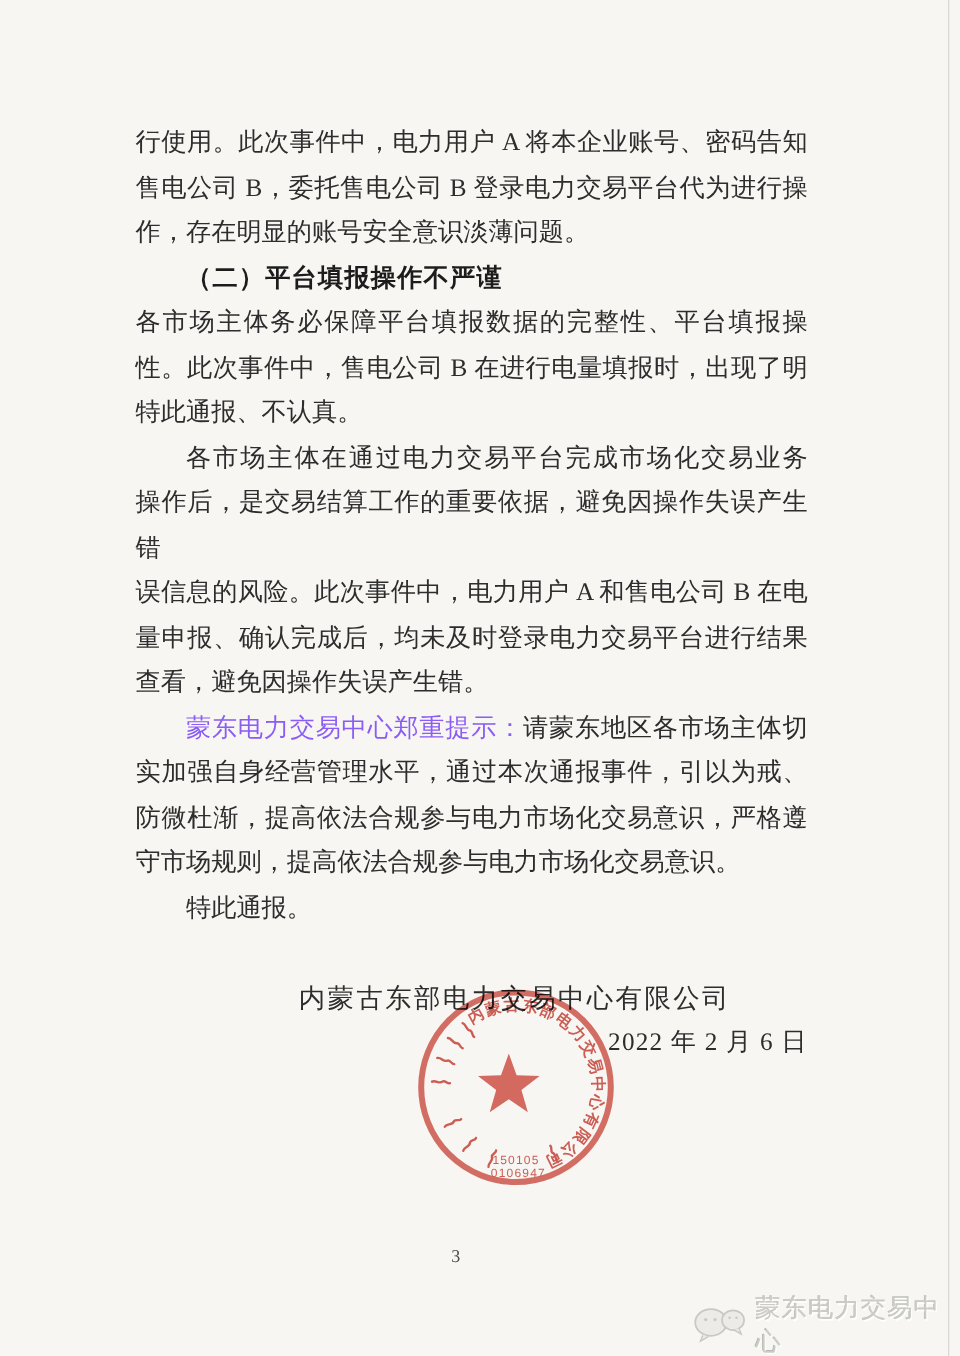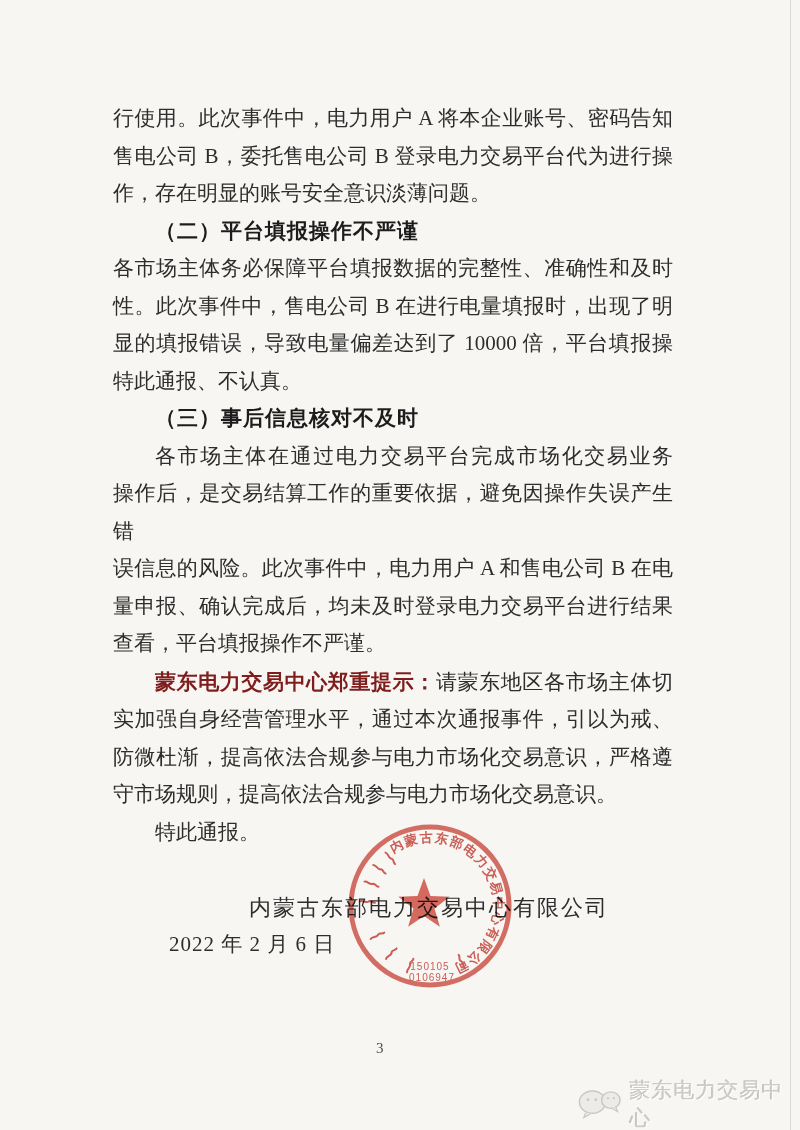--- a/index.html
+++ b/index.html
@@ -20,25 +20,25 @@
   }
   .line{min-height:37.5px;}
   .line.fill{text-align:justify;text-align-last:justify;}
   .line.indent{padding-left:42px;}
   .line.heading{
     font-family:Liberation Serif, serif;
     font-weight:bold;color:#1c1c1c;letter-spacing:1px;
   }
   .line .bold-run{
     font-family:"Liberation Sans","DejaVu Sans",sans-serif;
-    font-weight:bold;color:#7f1d1d;
+    font-weight:normal;color:#8b5cf6;
   }
   .line.blank{height:37.5px;}
   .line.company{text-align:center;padding-left:72px;font-size:22px;letter-spacing:2px;}
-  .line.date{text-align:left;padding-left:56px;letter-spacing:1px;}
+  .line.date{text-align:right;padding-left:56px;letter-spacing:1px;}
   .seal{
     position:absolute;left:344px;top:818px;width:172px;height:176px;
     opacity:.88;mix-blend-mode:multiply;pointer-events:none;
   }
   .page-number{
     position:absolute;left:376px;top:1040px;
     font-size:15px;color:#4c4c4c;
   }
   .watermark{
     position:absolute;left:576px;top:1076px;
@@ -55,30 +55,28 @@
 <div class="page">
 
   <div class="scan-edge"></div>
 
   <div class="doc">
     <div>
         <div class="line fill">行使用。此次事件中，电力用户 A 将本企业账号、密码告知</div>
         <div class="line fill">售电公司 B，委托售电公司 B 登录电力交易平台代为进行操</div>
         <div class="line">作，存在明显的账号安全意识淡薄问题。</div>
         <div class="line heading indent">（二）平台填报操作不严谨</div>
-        <div class="line fill">各市场主体务必保障平台填报数据的完整性、准确性和及时</div>
+        <div class="line fill">各市场主体务必保障平台填报数据的完整性、平台填报操</div>
         <div class="line fill">性。此次事件中，售电公司 B 在进行电量填报时，出现了明</div>
-        <div class="line fill">显的填报错误，导致电量偏差达到了 10000 倍，平台填报操</div>
         <div class="line">特此通报、不认真。</div>
-        <div class="line heading indent">（三）事后信息核对不及时</div>
         <div class="line indent fill">各市场主体在通过电力交易平台完成市场化交易业务</div>
         <div class="line fill">操作后，是交易结算工作的重要依据，避免因操作失误产生错</div>
         <div class="line fill">误信息的风险。此次事件中，电力用户 A 和售电公司 B 在电</div>
         <div class="line fill">量申报、确认完成后，均未及时登录电力交易平台进行结果</div>
-        <div class="line">查看，平台填报操作不严谨。</div>
+        <div class="line">查看，避免因操作失误产生错。</div>
         <div class="line indent fill"><span class="bold-run">蒙东电力交易中心郑重提示：</span>请蒙东地区各市场主体切</div>
         <div class="line fill">实加强自身经营管理水平，通过本次通报事件，引以为戒、</div>
         <div class="line fill">防微杜渐，提高依法合规参与电力市场化交易意识，严格遵</div>
         <div class="line">守市场规则，提高依法合规参与电力市场化交易意识。</div>
         <div class="line indent">特此通报。</div>
       </div>
     <div class="line blank"></div>
     <div class="line company">内蒙古东部电力交易中心有限公司</div>
     <div class="line date">2022 年 2 月 6 日</div>
   </div>

